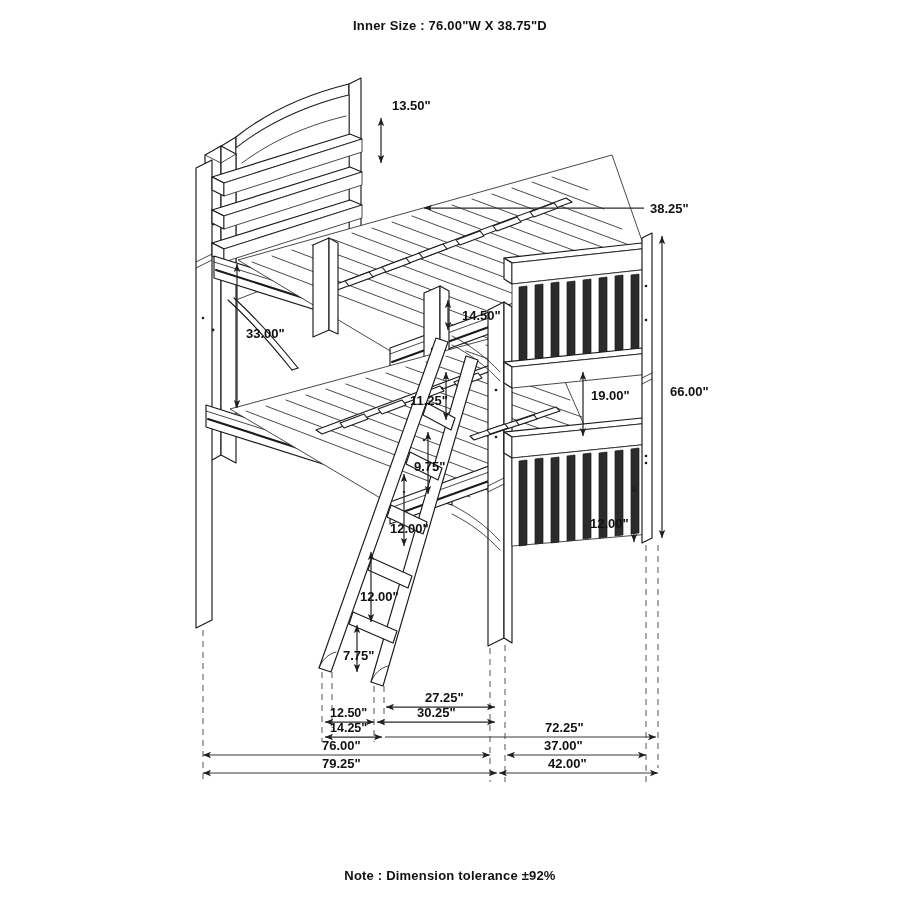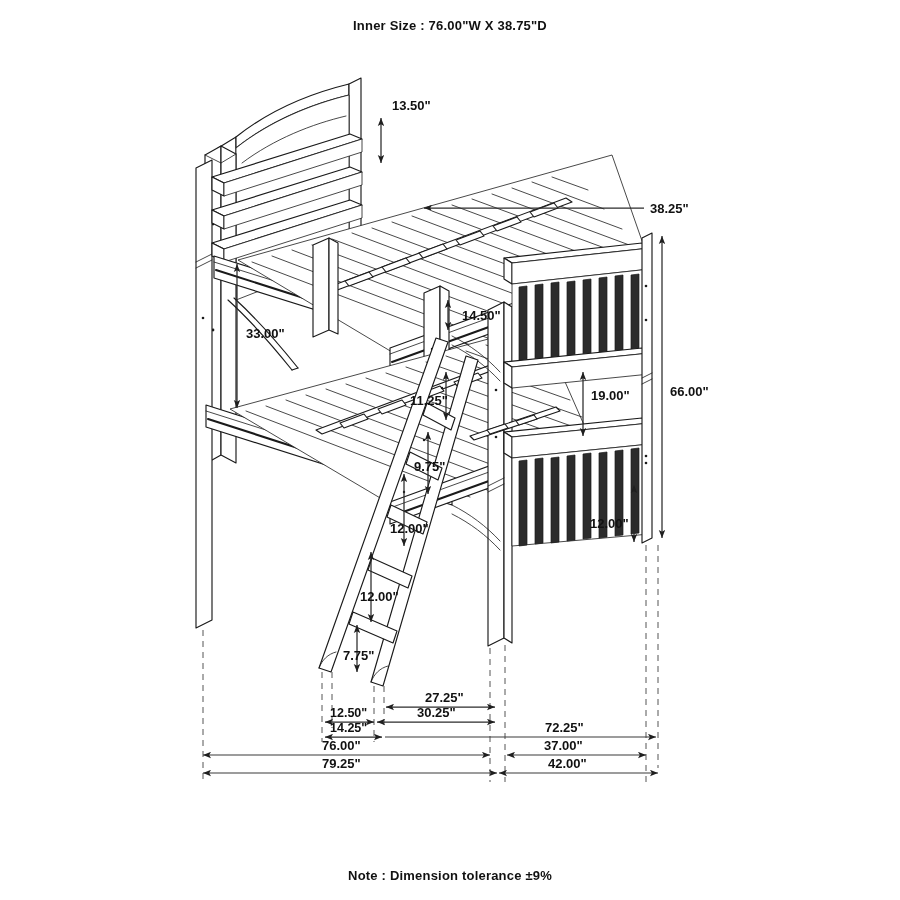--- a/index.html
+++ b/index.html
@@ -433,15 +433,15 @@
 
       <g>
         <line class="dimthin" x1="499" y1="773" x2="658" y2="773" marker-start="url(#arS)" marker-end="url(#ar)"></line>
         <text class="dimtext" x="548" y="768">42.00"</text>
       </g>
 
     </g>
 
   </svg>
 
-  <div class="hdr" id="note-text">Note : Dimension tolerance ±9%</div>
+  <div class="hdr" id="note-text">Note : Dimension tolerance ±92%</div>
 
 </div>
 
 </body></html>

